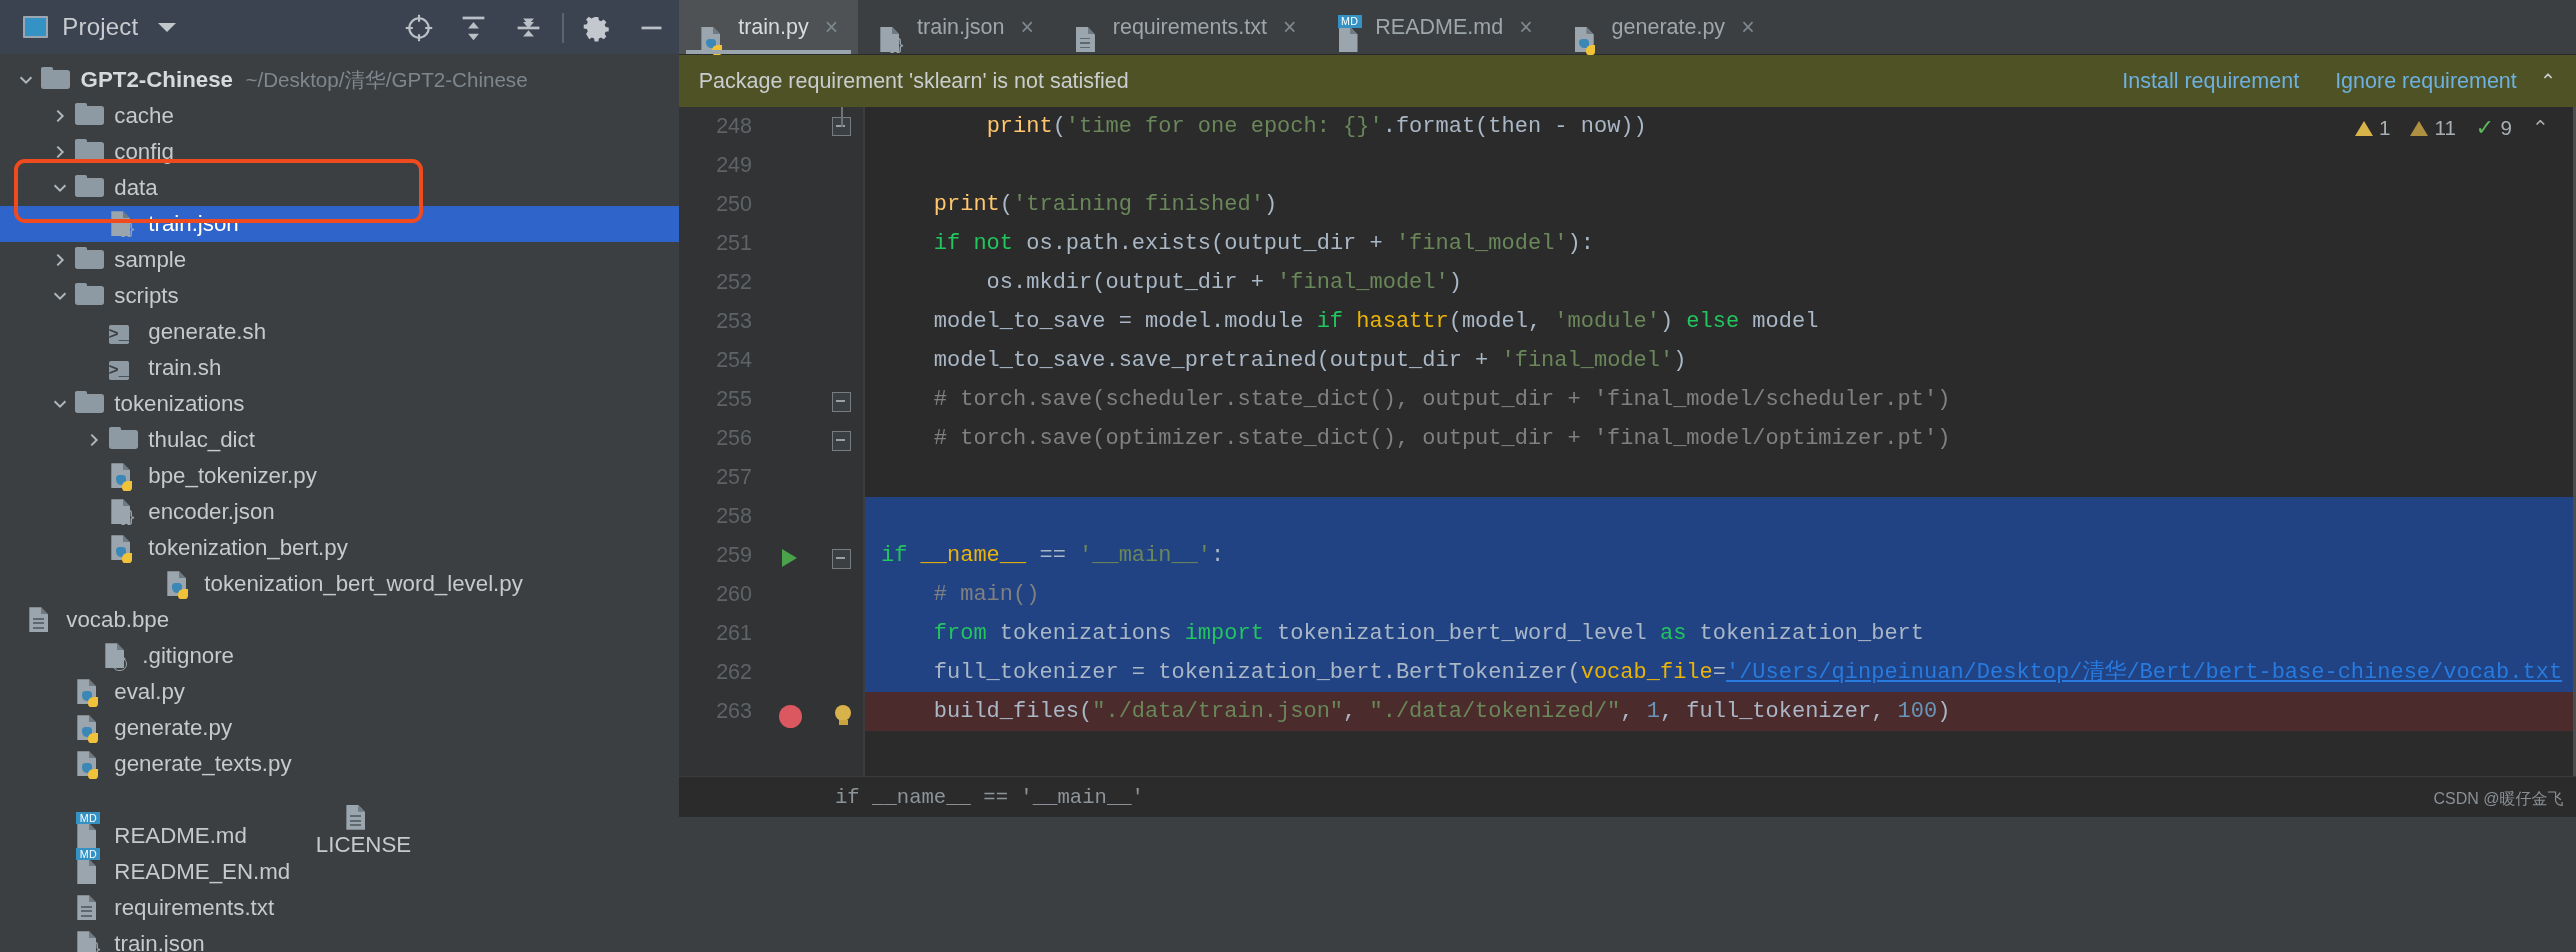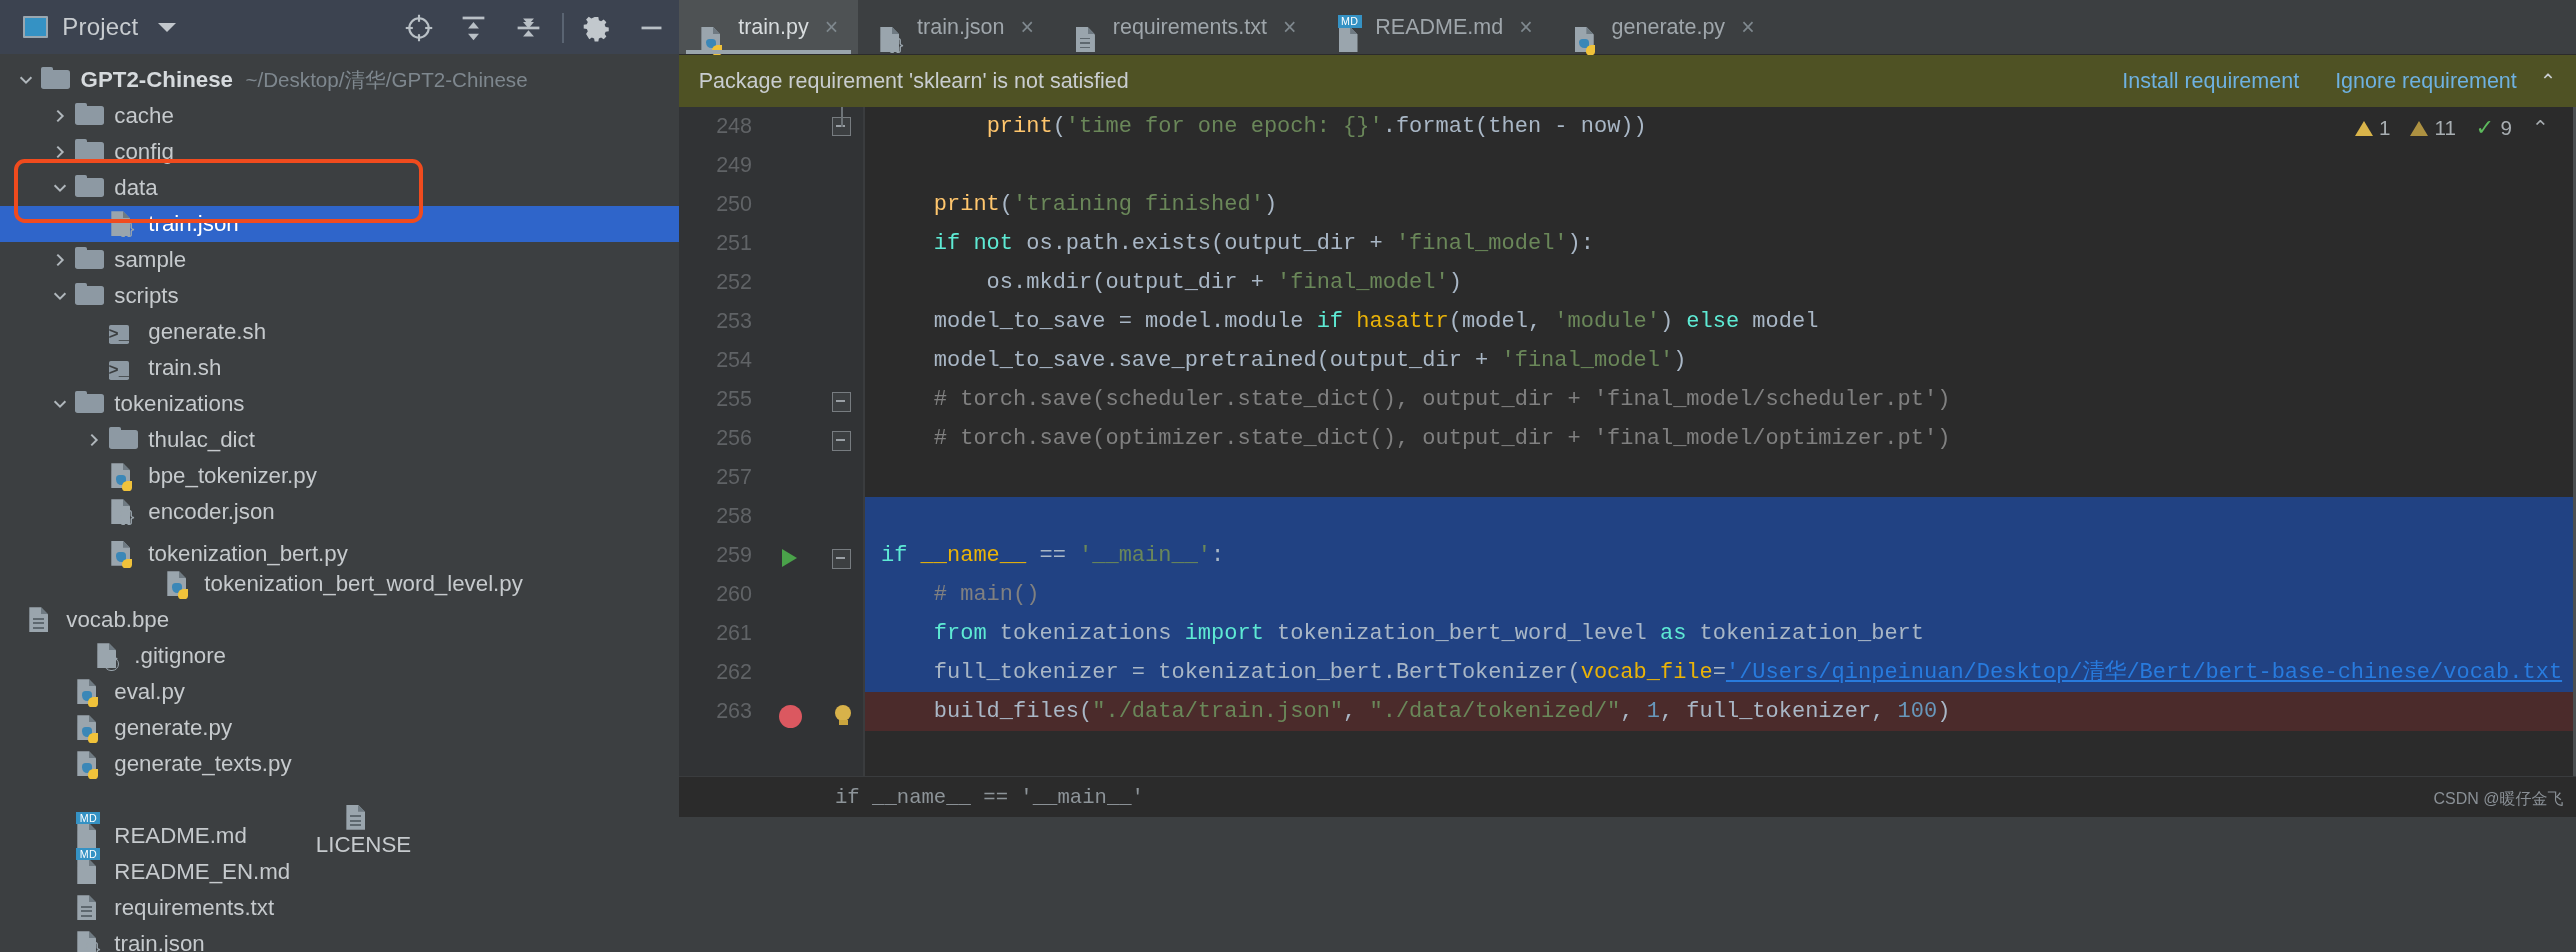--- a/index.html
+++ b/index.html
@@ -231,21 +231,21 @@
     font-family: "Liberation Sans", sans-serif;
   }
   .cl {
     height: 39px; line-height: 39px;
     padding-left: 18px;
     color: #a9b7c6;
   }
   .cl.sel { background: #214283; }
   .cl.brk { background: #4b2b2b; }
 
-  .tk-kw   { color: #5eead4; }
+  .tk-kw   { color: #22c55e; }
   .tk-str  { color: #6a8759; }
   .tk-num  { color: #6897bb; }
   .tk-cmt  { color: #808080; }
   .tk-fn   { color: #ffc66d; }
   .tk-blue { color: #eab308; }
   .tk-link { color: #287bde; text-decoration: underline; }
 
   .inspect {
     position: absolute; right: 27px; top: 9px;
     display:flex; align-items:center; gap: 7.2px;
@@ -454,21 +454,21 @@
                 <span class="b1"></span>
                 <span class="b2"></span>
               </span></span></span>
           <span class="lbl">bpe_tokenizer.py</span>
         </div>
         <div class="row" style="padding-left: 82px;">
           <span class="arrow"></span>
           <span class="ficon"><span class="ico-doc ico-json"><span class="pg"></span><span class="fold"></span><span class="badge">{}</span></span></span>
           <span class="lbl">encoder.json</span>
         </div>
-        <div class="row" style="padding-left: 82px; align-items: flex-end;">
+        <div class="row" style="padding-left: 82px;">
           <span class="arrow"></span>
           <span class="ficon"><span class="ico-doc ico-py"><span class="pg"></span><span class="fold"></span><span class="badge">
                 <span class="b1"></span>
                 <span class="b2"></span>
               </span></span></span>
           <span class="lbl">tokenization_bert.py</span>
         </div>
         <div class="row" style="padding-left: 114px; margin-left: 24px;">
           <span class="arrow"></span>
           <span class="ficon"><span class="ico-doc ico-py"><span class="pg"></span><span class="fold"></span><span class="badge">
@@ -479,21 +479,21 @@
         </div>
         <div class="row" style="">
           <span class="arrow"></span>
           <span class="ficon"><span class="ico-doc"><span class="pg"></span><span class="fold"></span><span class="lines">
                 <i></i>
                 <i></i>
                 <i></i>
               </span></span></span>
           <span class="lbl">vocab.bpe</span>
         </div>
-        <div class="row" style="padding-left: 20px; margin-left: 48px;">
+        <div class="row" style="padding-left: 76px;">
           <span class="arrow"></span>
           <span class="ficon"><span class="ico-doc ico-git"><span class="pg"></span><span class="fold"></span><span class="badge"></span></span></span>
           <span class="lbl">.gitignore</span>
         </div>
         <div class="row" style="padding-left: 48px;">
           <span class="arrow"></span>
           <span class="ficon"><span class="ico-doc ico-py"><span class="pg"></span><span class="fold"></span><span class="badge">
                 <span class="b1"></span>
                 <span class="b2"></span>
               </span></span></span>

